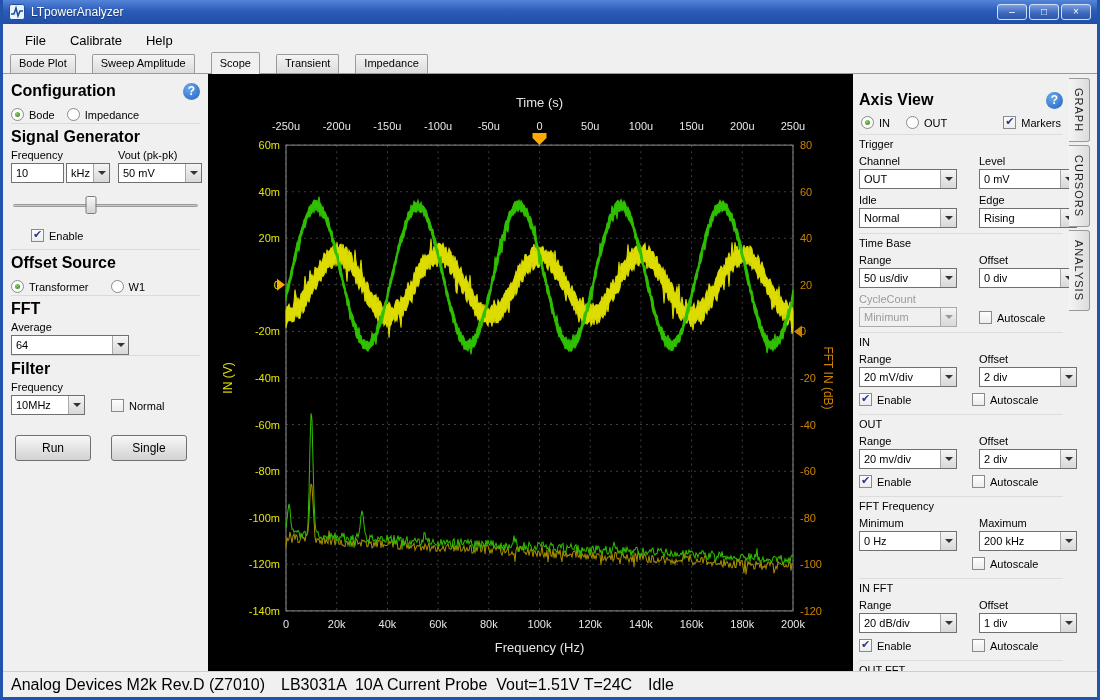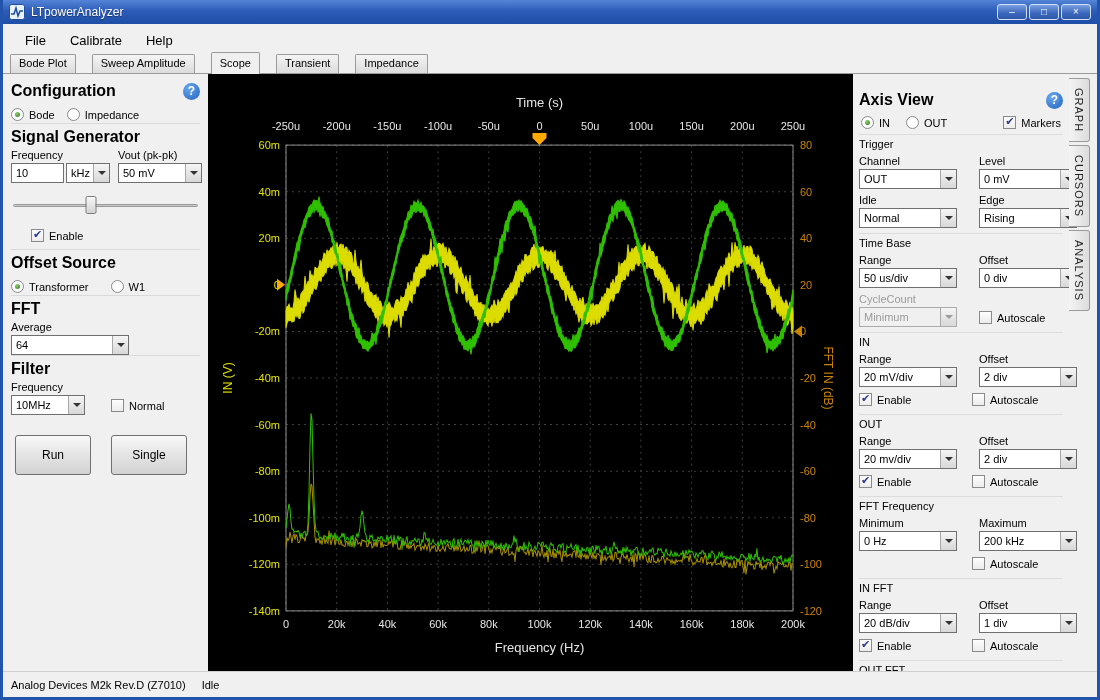--- a/index.html
+++ b/index.html
@@ -21,40 +21,40 @@
   
   .main{flex:1;position:relative;background:#f0f0f0;overflow:hidden}
   .left-panel{position:absolute;left:0;top:0;bottom:0;width:205px;padding:6px 8px 0}
   .scope{position:absolute;left:205px;top:0;bottom:0;width:645px;background:#000}
   .scope svg{display:block;width:100%;height:100%}
   svg text{font-family:"Liberation Sans",sans-serif}
   .right-panel{position:absolute;left:850px;top:12px;bottom:0;width:216px;padding:5px 6px 0}
   .side-tabs{position:absolute;left:1066px;top:0;bottom:0;width:28px;padding-top:4px}
   .vtab{writing-mode:vertical-rl;font-size:11px;letter-spacing:1px;padding:9px 4px;border:1px solid #9a9a9a;border-left:none;background:linear-gradient(90deg,#f4f4f4,#dcdcdc);border-radius:0 3px 3px 0;margin-bottom:3px;color:#222}
   
-  .statusbar{height:26px;border-top:1px solid #cfcfcf;display:flex;align-items:center;padding-left:8px;gap:16px;flex:0 0 auto;font-size:11px}
+  .statusbar{height:26px;border-top:1px solid #cfcfcf;display:flex;align-items:center;padding-left:8px;gap:16px;flex:0 0 auto;font-size:16px}
   .statusbar span{white-space:pre}
   
   .sec-title{font-weight:bold;font-size:16px}
   .flabel{font-size:11px;margin:3px 0 2px}
   .flabel.dis{color:#9a9a9a}
   .help{width:17px;height:17px;border-radius:50%;background:radial-gradient(circle at 35% 30%,#6aa8ec,#1f62c0);color:#fff;font-weight:bold;font-size:12px;display:flex;align-items:center;justify-content:center;flex:0 0 auto}
   .combo{position:relative;height:20px;border:1px solid #707070;background:#fff;font-size:11px;display:flex;align-items:center;padding:0 18px 0 4px;white-space:nowrap;overflow:hidden}
   .combo .arrow{position:absolute;right:0;top:0;bottom:0;width:16px;background:linear-gradient(#f5f5f5,#d8d8d8);border-left:1px solid #a8a8a8;display:flex;align-items:center;justify-content:center}
   .combo .arrow::after{content:"";border:4px solid transparent;border-top-color:#333;margin-top:4px}
   .combo.disabled{background:#f0f0f0;color:#9a9a9a;border-color:#ababab}
   .combo.disabled .arrow::after{border-top-color:#9a9a9a}
   .tinput{height:20px;border:1px solid #707070;background:#fff;font-size:11px;padding:0 4px;font-family:"Liberation Sans",sans-serif}
   .check{display:inline-flex;align-items:center;gap:5px;font-size:11px}
   .check .box{width:13px;height:13px;border:1px solid #8a8a8a;background:linear-gradient(#fefefe,#ececec);position:relative;flex:0 0 auto}
   .check.checked .box::after{content:"\2714";position:absolute;left:1px;top:-2px;font-size:11px;color:#2b3a8c}
   .radio{display:inline-flex;align-items:center;gap:5px;font-size:11px}
   .radio .dot{width:13px;height:13px;border:1px solid #8a8a8a;border-radius:50%;background:#fff;position:relative;flex:0 0 auto}
   .radio.checked .dot::after{content:"";position:absolute;inset:3px;border-radius:50%;background:radial-gradient(circle at 35% 30%,#8fd06a,#2f7d1e)}
-  .btn{width:76px;height:40px;border:1px solid #707070;border-radius:3px;background:linear-gradient(#f8f8f8,#e6e6e6 45%,#d2d2d2);font-size:12px;font-family:"Liberation Sans",sans-serif}
+  .btn{width:76px;height:26px;border:1px solid #707070;border-radius:3px;background:linear-gradient(#f8f8f8,#e6e6e6 45%,#d2d2d2);font-size:12px;font-family:"Liberation Sans",sans-serif}
   
   .lp-head{display:flex;align-items:center;justify-content:space-between;margin-top:2px}
   .lsection{border-top:1px solid #dadada;padding-top:4px}
   .radio-row{display:flex;gap:12px;margin:8px 0 2px}
   .sg-row{display:flex;gap:8px}
   .slider{position:relative;height:20px;margin:12px 2px 2px}
   .slider-track{position:absolute;left:0;right:0;top:9px;height:3px;background:#c8c8c8;border:1px solid #9a9a9a;border-radius:2px}
   .slider-thumb{position:absolute;top:1px;width:11px;height:18px;background:linear-gradient(#f8f8f8,#d2d2d2);border:1px solid #7a7a7a;border-radius:2px;transform:translateX(-50%)}
   .enable-row{margin:14px 0 4px 20px}
   .filter-row{display:flex;align-items:flex-end}
@@ -518,15 +518,16 @@
 
     <div class="side-tabs">
         <div class="vtab">GRAPH</div>
         <div class="vtab">CURSORS</div>
         <div class="vtab">ANALYSIS</div>
       </div>
   </div>
 
   <div class="statusbar">
       <span>Analog Devices M2k Rev.D (Z7010)</span>
+      <span>LB3031A  10A Current Probe  Vout=1.51V T=24C</span>
       <span>Idle</span>
     </div>
 </div>
 
 </body></html>

